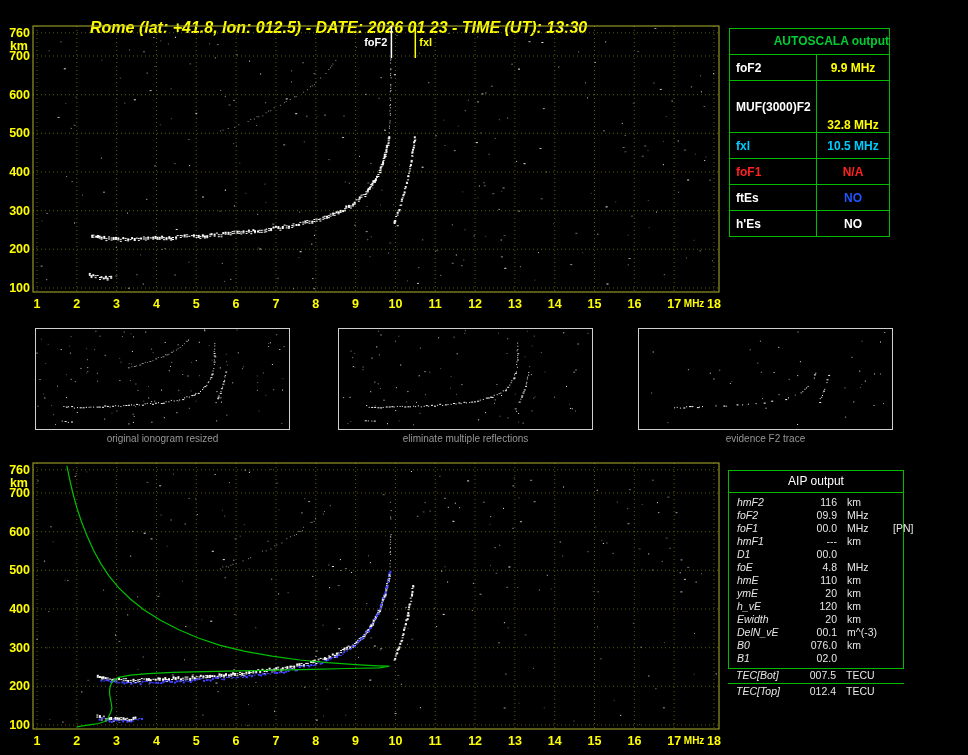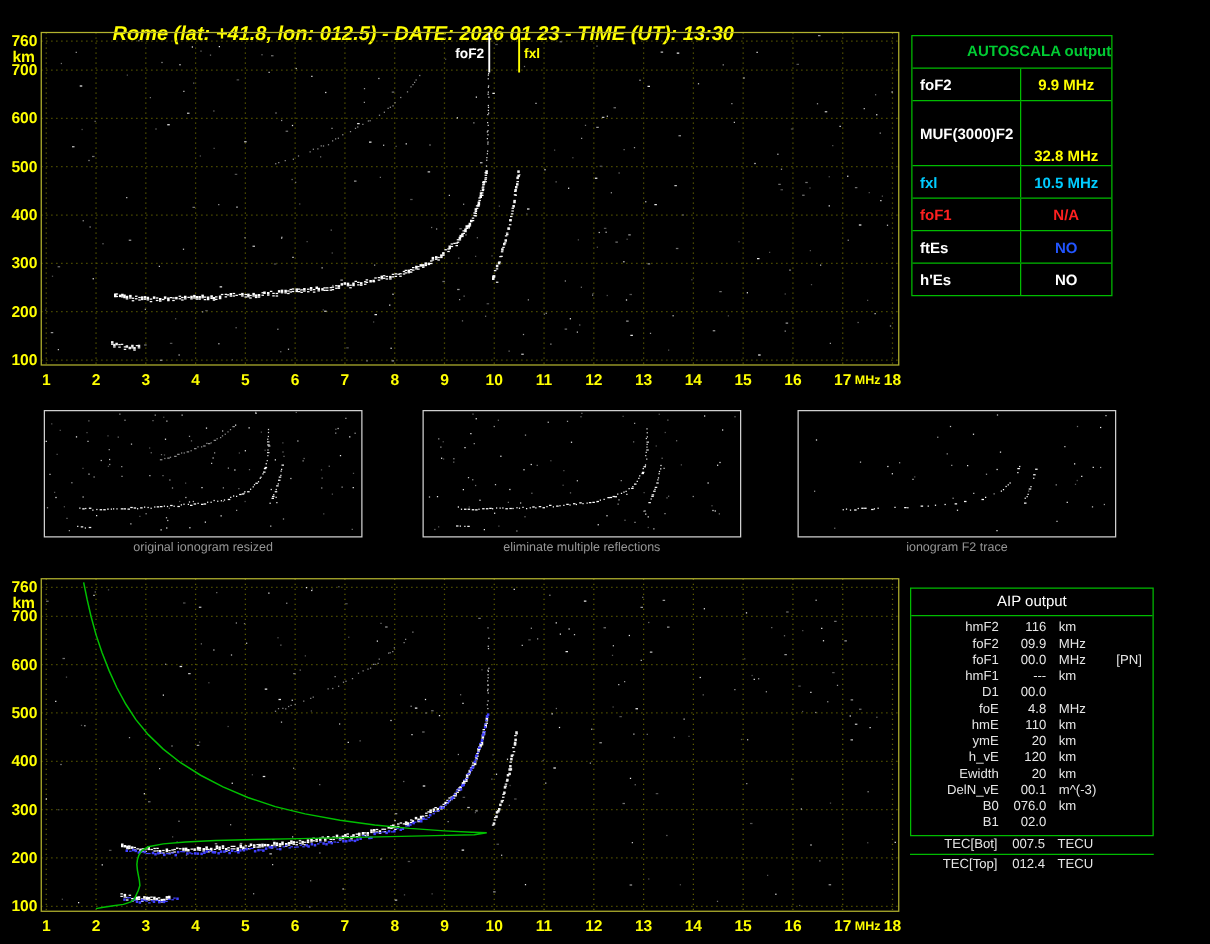--- a/index.html
+++ b/index.html
@@ -20,27 +20,27 @@
             display:flex;flex-direction:column;box-sizing:border-box;}
   .as-title{height:25px;line-height:25px;text-align:right;color:#00cc33;font-weight:bold;font-size:12px;
             border-bottom:1px solid #00bb00;}
   .as-row{flex:1;display:flex;}
   .as-row + .as-row{border-top:1px solid #00bb00;}
   .as-label{width:80px;border-right:1px solid #00bb00;padding-left:6px;display:flex;align-items:center;
             font-weight:bold;font-size:12px;}
   .as-value{flex:1;display:flex;align-items:center;justify-content:center;font-weight:bold;font-size:12px;}
 
   
-  .aip-wrap{position:absolute;left:728px;top:470px;width:195px;color:#e6e6e6;}
+  .aip-wrap{position:absolute;left:728px;top:470px;width:176px;color:#e6e6e6;}
   .aip-box{border:1px solid #00bb00;padding-bottom:3px;}
   .aip-title{height:21px;line-height:21px;text-align:center;font-size:12px;color:#ffffff;
              border-bottom:1px solid #00bb00;margin-bottom:3px;}
   .aip-row,.tec-row{display:grid;grid-template-columns:62px 38px 50px auto;height:13px;line-height:13px;
            font-size:10.5px;padding-left:8px;}
-  .aip-name{text-align:right;}
+  .aip-name{text-align:left;font-style:italic;}
   .aip-value{text-align:right;}
   .aip-unit{padding-left:10px;}
   .aip-extra{padding-left:6px;}
   .tec-sep{border-top:1px solid #00bb00;margin:1px 0;}
 </style>
 </head>
 <body>
 
 <div id="screen">
   <div class="win-title">Rome (lat: +41.8, lon: 012.5) - DATE: 2026 01 23 - TIME (UT): 13:30</div>
@@ -1327,21 +1327,21 @@
           <rect x="184.0" y="61.7" width="2" height="1" fill="#f5f5f5"></rect>
           <rect x="185.3" y="59.8" width="1" height="1" fill="#f5f5f5"></rect>
           <rect x="187.5" y="53.1" width="1" height="1" fill="#f5f5f5"></rect>
           <rect x="187.5" y="50.3" width="2" height="1" fill="#f5f5f5"></rect>
           <rect x="189.1" y="45.9" width="2" height="1" fill="#f5f5f5"></rect>
         </g>
       </svg>
   </div>
   <div class="caption" id="cap-0">original ionogram resized</div>
   <div class="caption" id="cap-1">eliminate multiple reflections</div>
-  <div class="caption" id="cap-2">ionogram F2 trace</div>
+  <div class="caption" id="cap-2">evidence F2 trace</div>
 
   <svg id="svg-bottom" width="728" height="298">
       <g>
         <line x1="37" y1="6" x2="37" y2="272" stroke="#5c5c00" stroke-dasharray="1,3"></line>
         <line x1="76.8235" y1="6" x2="76.8235" y2="272" stroke="#5c5c00" stroke-dasharray="1,3"></line>
         <line x1="116.647" y1="6" x2="116.647" y2="272" stroke="#5c5c00" stroke-dasharray="1,3"></line>
         <line x1="156.47050000000002" y1="6" x2="156.47050000000002" y2="272" stroke="#5c5c00" stroke-dasharray="1,3"></line>
         <line x1="196.294" y1="6" x2="196.294" y2="272" stroke="#5c5c00" stroke-dasharray="1,3"></line>
         <line x1="236.1175" y1="6" x2="236.1175" y2="272" stroke="#5c5c00" stroke-dasharray="1,3"></line>
         <line x1="275.94100000000003" y1="6" x2="275.94100000000003" y2="272" stroke="#5c5c00" stroke-dasharray="1,3"></line>

